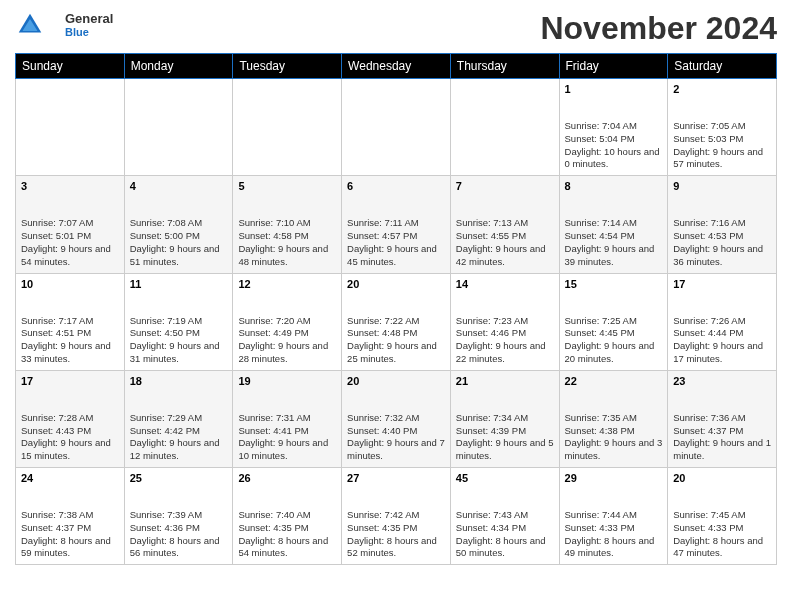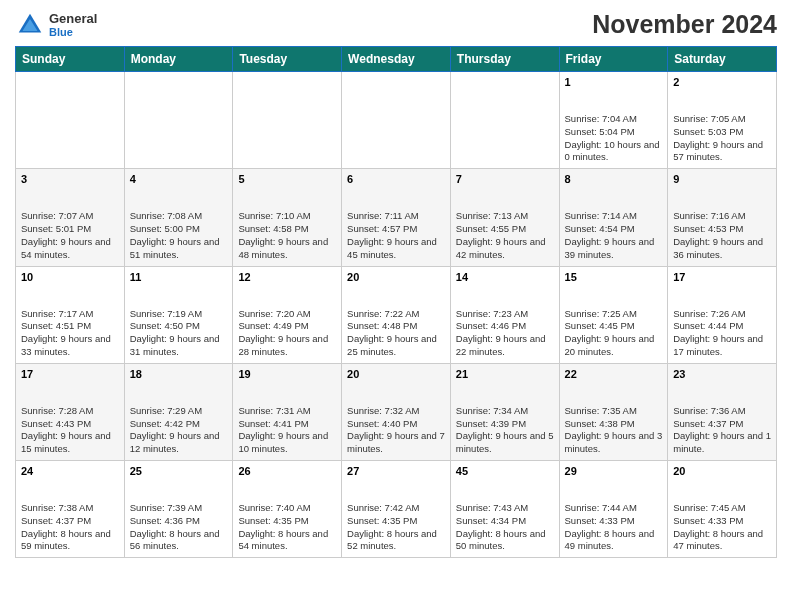--- a/index.html
+++ b/index.html
@@ -2,39 +2,39 @@
 <html><head>
   <meta charset="utf-8">
   <style>
     * { margin: 0; padding: 0; box-sizing: border-box; }
     body { width: 792px; height: 612px; font-family: Arial, sans-serif; background: #fff; overflow: hidden; }
     
     .page { width: 792px; height: 612px; padding: 10px 15px; }
     
     .header { display: flex; align-items: flex-start; justify-content: space-between; margin-bottom: 6px; }
     
-    .logo { display: flex; align-items: center; gap: 4px; }
+    .logo { display: flex; align-items: center; gap: 20px; }
     .logo-text { display: flex; flex-direction: column; line-height: 1.1; }
     .logo-general { font-size: 13px; font-weight: bold; color: #333; }
     .logo-blue { font-size: 11px; font-weight: bold; color: #1a6fc4; }
     .logo-icon { width: 30px; height: 30px; }
     
     .title-section { text-align: right; }
-    .main-title { font-size: 25px; font-weight: bold; color: #333; }
+    .main-title { font-size: 32px; font-weight: bold; color: #333; }
     .subtitle { font-size: 14px; color: #555; }
     
     .calendar { width: 100%; border-collapse: collapse; }
     
     .calendar th {
-      background-color: #0f766e;
+      background-color: #000000;
       color: white;
       text-align: left;
       padding: 5px 6px;
       font-size: 12px;
-      font-weight: bold;
+      font-weight: normal;
       border: 1px solid #1a6fc4;
     }
     
     .calendar td {
       width: calc(100%/7);
       vertical-align: top;
       padding: 4px 5px;
       border: 1px solid #ccc;
       font-size: 10px;
       background: #fff;

